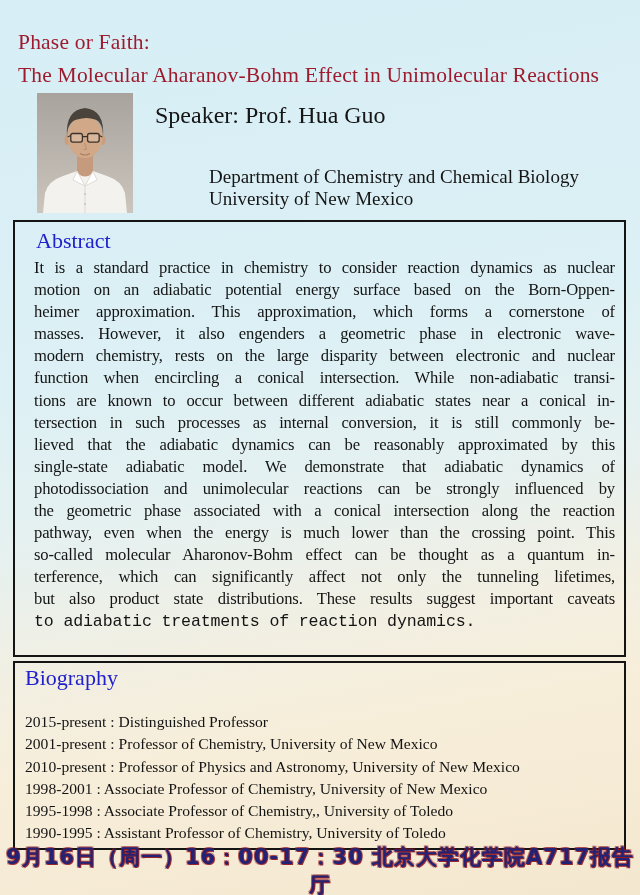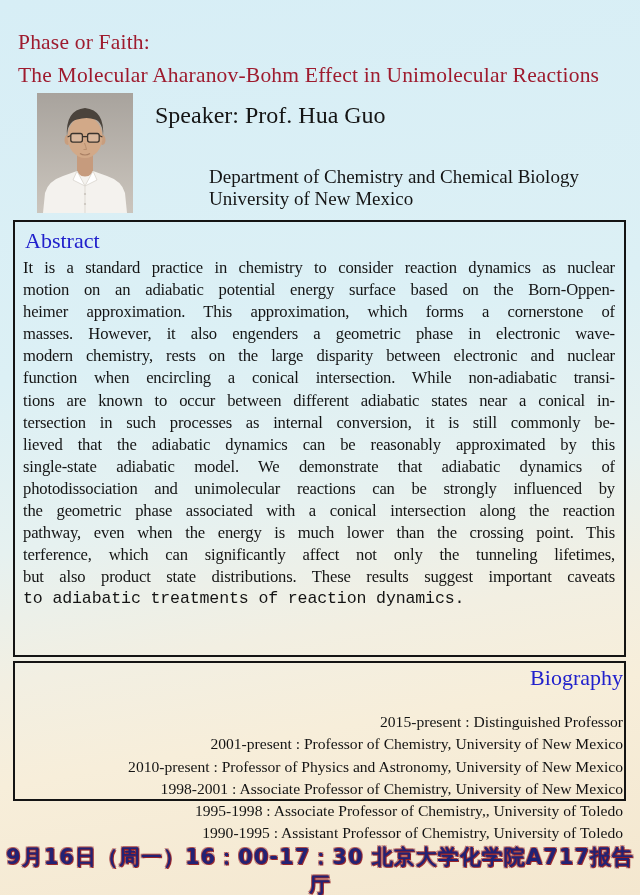--- a/index.html
+++ b/index.html
@@ -68,22 +68,22 @@
   }
 
   .panel {
     position: absolute;
     left: 13px;
     width: 613px;
     box-sizing: border-box;
     border: 2px solid #141414;
     background: transparent;
   }
-  .abstract-panel { top: 220px; height: 437px; padding: 6px 9px 0 8px; }
-  .bio-panel      { top: 661px; height: 140px; padding: 2px 1px 0 8px; text-align: right; }
+  .abstract-panel { top: 220px; height: 437px; padding: 6px 9px 0 19px; }
+  .bio-panel      { top: 661px; height: 189px; padding: 2px 1px 0 8px; }
 
   .panel-heading {
     font-size: 22px;
     color: #2121cc;
     margin: 0 0 3px 2px;
   }
 
   .abstract-lines { margin-top: 2px; }
   .abs-line {
     font-size: 16.6px;
@@ -175,20 +175,21 @@
         <div class="abs-line">masses. However, it also engenders a geometric phase in electronic wave-</div>
         <div class="abs-line">modern chemistry, rests on the large disparity between electronic and nuclear</div>
         <div class="abs-line">function when encircling a conical intersection. While non-adiabatic transi-</div>
         <div class="abs-line">tions are known to occur between different adiabatic states near a conical in-</div>
         <div class="abs-line">tersection in such processes as internal conversion, it is still commonly be-</div>
         <div class="abs-line">lieved that the adiabatic dynamics can be reasonably approximated by this</div>
         <div class="abs-line">single-state adiabatic model. We demonstrate that adiabatic dynamics of</div>
         <div class="abs-line">photodissociation and unimolecular reactions can be strongly influenced by</div>
         <div class="abs-line">the geometric phase associated with a conical intersection along the reaction</div>
         <div class="abs-line">pathway, even when the energy is much lower than the crossing point. This</div>
+        <div class="abs-line">so-called molecular Aharonov-Bohm effect can be thought as a quantum in-</div>
         <div class="abs-line">terference, which can significantly affect not only the tunneling lifetimes,</div>
         <div class="abs-line">but also product state distributions. These results suggest important caveats</div>
         <div class="abs-line">to adiabatic treatments of reaction dynamics.</div>
       </div>
   </div>
 
   <div class="panel bio-panel">
     <div class="panel-heading">Biography</div>
     <div class="bio-entries">
         <div class="bio-entry">2015-present : Distinguished Professor</div>

